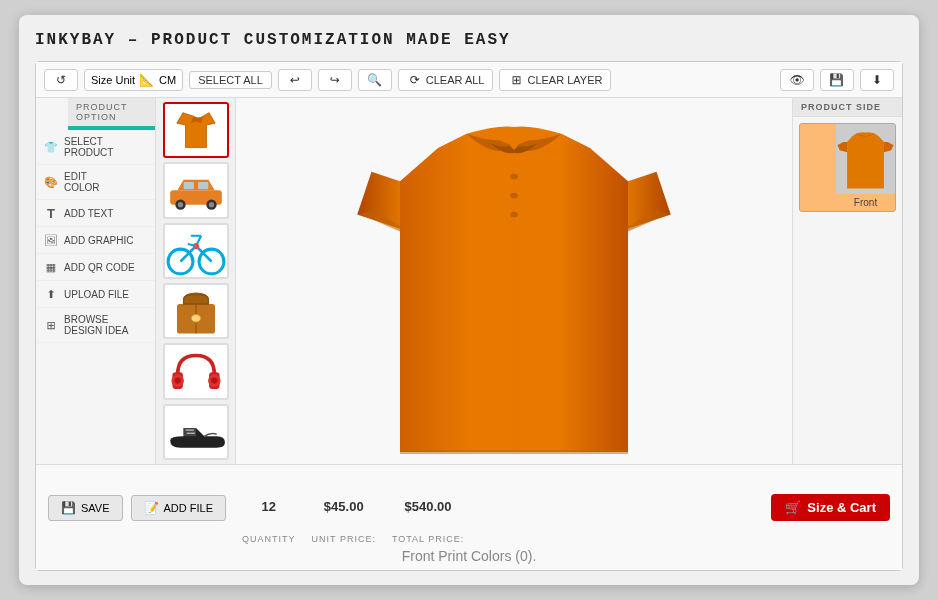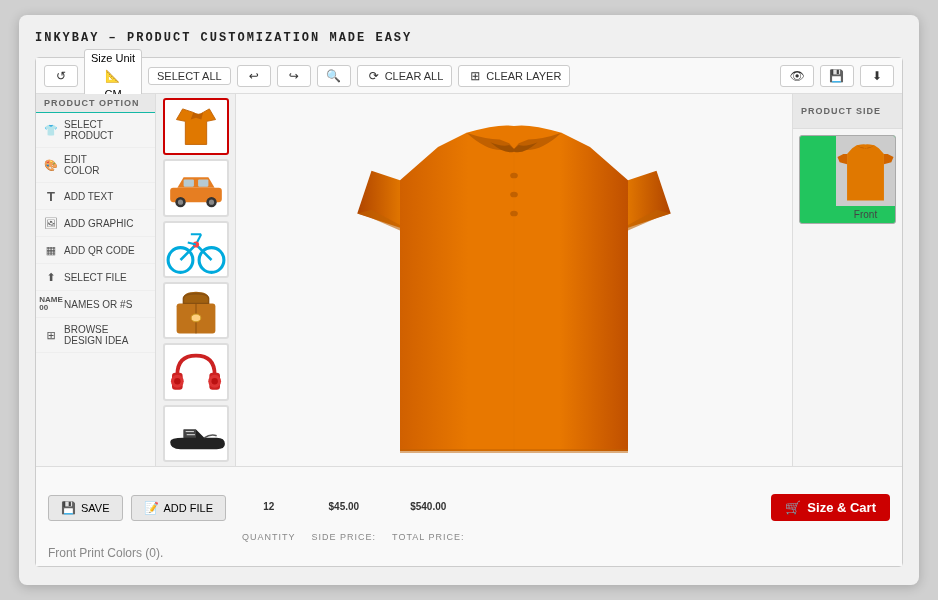--- a/index.html
+++ b/index.html
@@ -14,21 +14,21 @@
     }
     .outer-container {
       background: #f0f0f0;
       border-radius: 8px;
       width: 900px;
       height: 570px;
       padding: 16px;
       box-shadow: 0 2px 12px rgba(0,0,0,0.2);
     }
     .app-title {
-      font-size: 12px;
+      font-size: 16px;
       font-weight: bold;
       letter-spacing: 2px;
       color: #222;
       margin-bottom: 12px;
       font-family: 'Courier New', monospace;
     }
     .main-panel {
       background: #fff;
       border: 1px solid #ccc;
       border-radius: 4px;
@@ -69,131 +69,131 @@
     }
     .size-unit-group {
       display: flex;
       align-items: center;
       gap: 4px;
       border: 1px solid #ccc;
       border-radius: 3px;
       padding: 2px 6px;
       background: #fff;
       font-size: 11px;
-      flex-direction: column;
     }
     .toolbar-spacer { flex: 1; }
     
     .content-area {
       display: flex;
       flex: 1;
       overflow: hidden;
     }
     
     .left-sidebar {
       width: 120px;
       border-right: 1px solid #ddd;
       background: #f5f5f5;
       display: flex;
       flex-direction: column;
       font-size: 10px;
     }
     .sidebar-section-title {
+      background: #e8e8e8;
+      color: #666;
+      font-size: 9px;
+      font-weight: normal;
+      padding: 4px 8px;
+      letter-spacing: 1px;
+      border-bottom: 4px solid #14b8a6;
+      margin-left: 32px;
+    }
+    .sidebar-item {
+      display: flex;
+      align-items: center;
+      gap: 6px;
+      padding: 6px 8px;
+      cursor: pointer;
+      border-bottom: 1px solid #eee;
+      color: #444;
+      font-size: 10px;
+    }
+    .sidebar-icon {
+      width: 14px;
+      height: 14px;
+      display: inline-flex;
+      align-items: center;
+      justify-content: center;
+      color: #555;
+      font-size: 11px;
+      flex-shrink: 0;
+    }
+    .sidebar-icon.green { color: #4a9d4a; }
+    
+    .thumbnail-strip {
+      width: 80px;
+      border-right: 1px solid #ddd;
+      background: #f0f0f0;
+      overflow-y: auto;
+      display: flex;
+      flex-direction: column;
+      align-items: center;
+      gap: 4px;
+      padding: 4px;
+    }
+    .thumb-item {
+      width: 66px;
+      height: 66px;
+      background: #fff;
+      border: 2px solid #ddd;
+      border-radius: 3px;
+      cursor: pointer;
+      display: flex;
+      align-items: center;
+      justify-content: center;
+      overflow: hidden;
+    }
+    .thumb-item.active { border-color: #cc0000; }
+    .thumb-item svg, .thumb-item canvas { width: 100%; height: 100%; }
+    
+    .canvas-area {
+      flex: 1;
+      background: #f8f8f8;
+      display: flex;
+      align-items: center;
+      justify-content: center;
+      position: relative;
+    }
+    
+    .right-sidebar {
+      width: 110px;
+      border-left: 1px solid #ddd;
+      background: #f5f5f5;
+      display: flex;
+      flex-direction: column;
+    }
+    .product-side-title {
       background: #e8e8e8;
       color: #666;
       font-size: 9px;
       font-weight: bold;
       padding: 4px 8px;
       letter-spacing: 1px;
-      border-bottom: 1px solid #14b8a6;
-    }
-    .sidebar-item {
-      display: flex;
-      align-items: center;
-      gap: 6px;
-      padding: 6px 8px;
-      cursor: pointer;
-      border-bottom: 1px solid #eee;
-      color: #444;
-      font-size: 10px;
-    }
-    .sidebar-icon {
-      width: 14px;
-      height: 14px;
-      display: inline-flex;
-      align-items: center;
-      justify-content: center;
-      color: #555;
-      font-size: 11px;
-      flex-shrink: 0;
-    }
-    .sidebar-icon.green { color: #4a9d4a; }
-    
-    .thumbnail-strip {
-      width: 80px;
-      border-right: 1px solid #ddd;
-      background: #f0f0f0;
-      overflow-y: auto;
-      display: flex;
-      flex-direction: column;
-      align-items: center;
-      gap: 4px;
-      padding: 4px;
-    }
-    .thumb-item {
-      width: 66px;
-      height: 66px;
-      background: #fff;
-      border: 2px solid #ddd;
-      border-radius: 3px;
-      cursor: pointer;
-      display: flex;
-      align-items: center;
-      justify-content: center;
-      overflow: hidden;
-    }
-    .thumb-item.active { border-color: #cc0000; }
-    .thumb-item svg, .thumb-item canvas { width: 100%; height: 100%; }
-    
-    .canvas-area {
-      flex: 1;
-      background: #f8f8f8;
-      display: flex;
-      align-items: center;
-      justify-content: center;
-      position: relative;
-    }
-    
-    .right-sidebar {
-      width: 110px;
-      border-left: 1px solid #ddd;
-      background: #f5f5f5;
-      display: flex;
-      flex-direction: column;
-    }
-    .product-side-title {
-      background: #e8e8e8;
-      color: #666;
-      font-size: 9px;
-      font-weight: bold;
-      padding: 12px 8px;
-      letter-spacing: 1px;
       border-bottom: 1px solid #ddd;
     }
     .side-option {
       margin: 6px;
       border: 1px solid #ddd;
       border-radius: 3px;
       background: #fff;
       cursor: pointer;
       overflow: hidden;
     }
     .side-option.active {
       border-color: #aaa;
-      background: #22c55e;
+      background: #fdba74;
       padding-left: 36px;
     }
     .side-option-img {
       width: 100%;
       height: 70px;
       display: flex;
       align-items: center;
       justify-content: center;
       background: #eee;
     }
@@ -247,21 +247,21 @@
       align-items: center;
       gap: 16px;
       margin-left: 8px;
     }
     .order-info-item {
       display: flex;
       flex-direction: column;
       align-items: center;
     }
     .order-info-value {
-      font-size: 10px;
+      font-size: 13px;
       font-weight: bold;
       color: #333;
       margin-top: 28px;
     }
     .order-info-label {
       font-size: 9px;
       color: #888;
       letter-spacing: 1px;
       margin-top: 20px;
     }
@@ -273,22 +273,23 @@
       padding: 6px 14px;
       font-size: 13px;
       font-weight: bold;
       cursor: pointer;
       display: flex;
       align-items: center;
       gap: 6px;
       margin-left: auto;
     }
     .bottom-note {
-      font-size: 12px;
+      font-size: 14px;
       color: #888;
+      text-align: center;
     }
     
     .polo-shirt {
       width: 340px;
       height: 380px;
     }
   </style>
 </head>
 <body>
 
@@ -367,25 +368,21 @@
         <div class="sidebar-item">
           <span class="sidebar-icon">🖼</span>
           <span>ADD GRAPHIC</span>
         </div>
         <div class="sidebar-item">
           <span class="sidebar-icon">▦</span>
           <span>ADD QR CODE</span>
         </div>
         <div class="sidebar-item">
           <span class="sidebar-icon">⬆</span>
-          <span>SELECT FILE</span>
-        </div>
-        <div class="sidebar-item">
-          <span class="sidebar-icon" style="font-size:8px;font-weight:bold;line-height:1;">NAME<br>00</span>
-          <span>NAMES OR #S</span>
+          <span>UPLOAD FILE</span>
         </div>
         <div class="sidebar-item">
           <span class="sidebar-icon">⊞</span>
           <span>BROWSE<br>DESIGN IDEA</span>
         </div>
       </div>
 
       <div class="thumbnail-strip">
 
         <div class="thumb-item active">
@@ -526,21 +523,21 @@
           <span class="toolbar-icon">📝</span>
           <span>ADD FILE</span>
         </button>
         <div class="order-info">
           <div class="order-info-item">
             <span class="order-info-value">12</span>
             <span class="order-info-label">QUANTITY</span>
           </div>
           <div class="order-info-item">
             <span class="order-info-value">$45.00</span>
-            <span class="order-info-label">SIDE PRICE:</span>
+            <span class="order-info-label">UNIT PRICE:</span>
           </div>
           <div class="order-info-item">
             <span class="order-info-value">$540.00</span>
             <span class="order-info-label">TOTAL PRICE:</span>
           </div>
         </div>
         <button class="size-cart-btn">
           <span>🛒</span>
           <span>Size &amp; Cart</span>
         </button>

